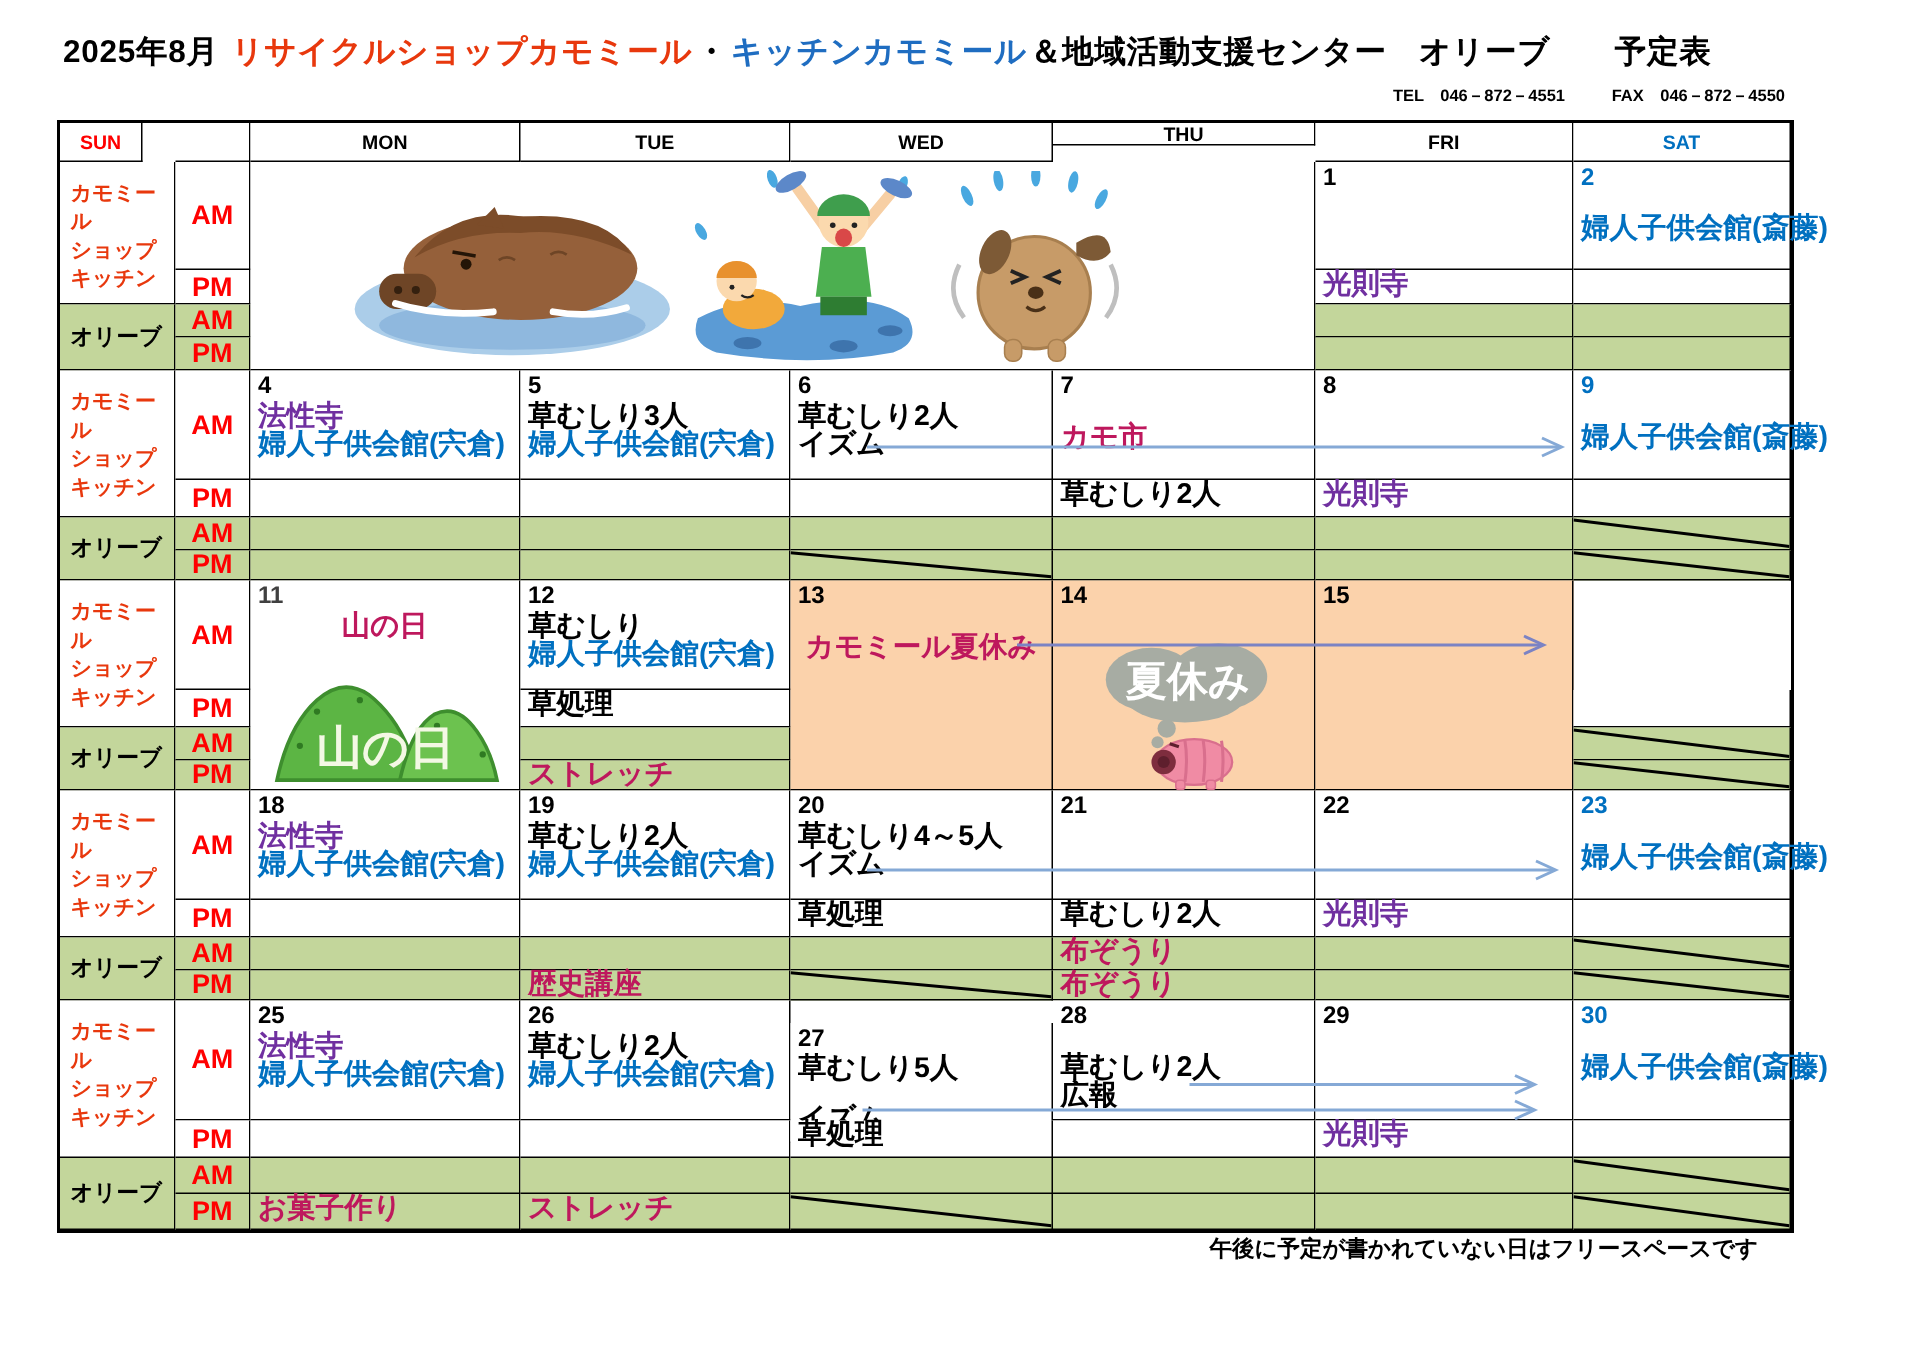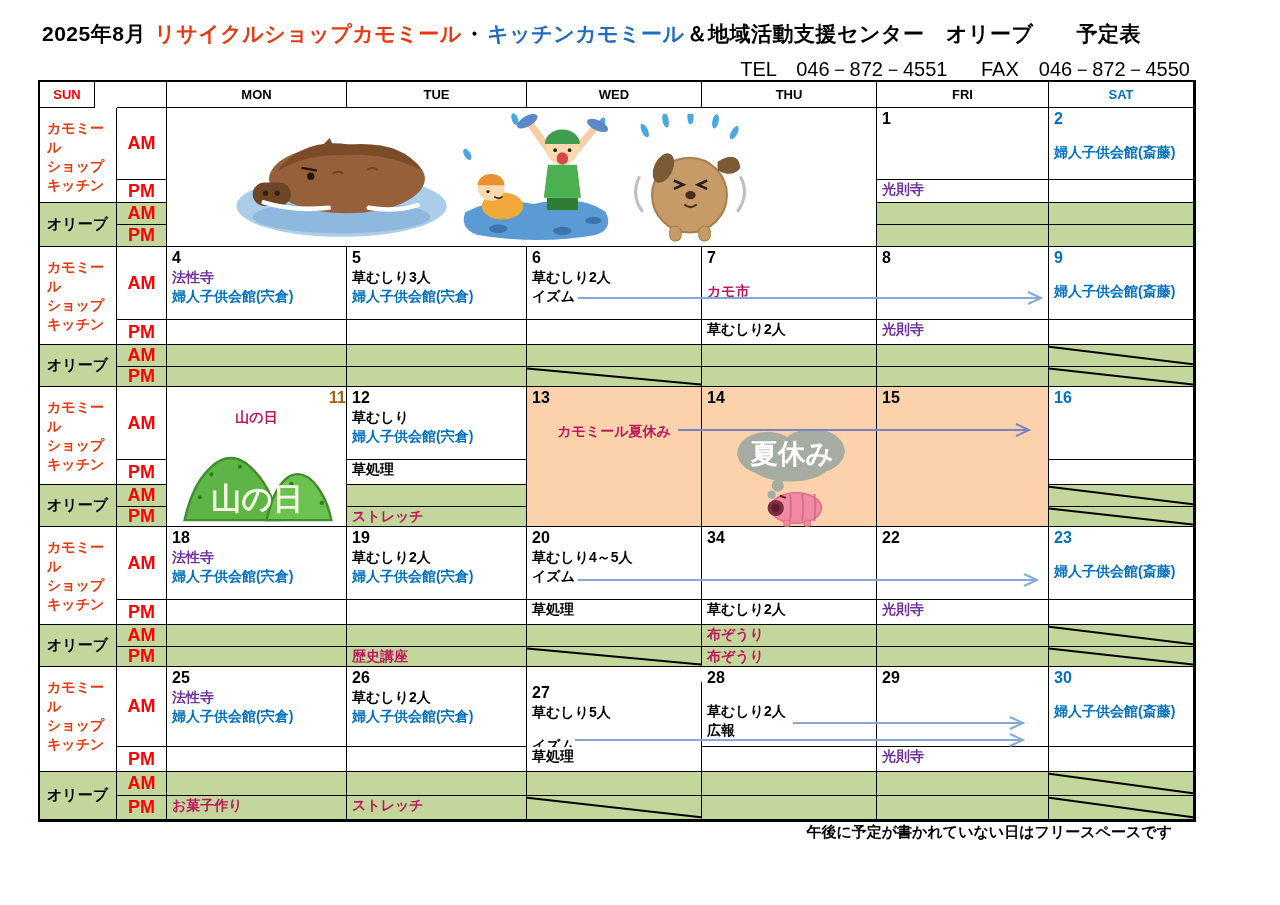--- a/index.html
+++ b/index.html
@@ -2,35 +2,35 @@
 <html><head>
 <meta charset="utf-8">
 <style>
   html,body{margin:0;padding:0;background:#fff;}
   body{width:1280px;height:905px;position:relative;overflow:hidden;
        font-family:"Liberation Sans","DejaVu Sans",sans-serif;color:#000;}
   .page-title{position:absolute;left:42px;top:20px;font-size:21px;font-weight:bold;white-space:nowrap;letter-spacing:.5px;}
   .page-title .seg{margin-right:2px;}
   .seg-shop{color:#e8380d;font-family:Liberation Mono, monospace;}
   .seg-kitchen{color:#1f6dc1;}
-  .contact{position:absolute;top:56px;right:90px;font-size:20px;font-weight:normal;white-space:nowrap;}
+  .contact{position:absolute;top:56px;right:90px;font-size:11px;font-weight:bold;white-space:nowrap;}
   .contact span{margin-left:28px;}
   .footer-note{position:absolute;top:823px;right:108px;font-size:15px;font-weight:bold;}
 
   .calendar{position:absolute;left:38px;top:80px;width:1154px;height:738px;border:2px solid #000;background:#fff;}
   .cell{position:absolute;box-sizing:border-box;border-right:1px solid #000;border-bottom:1px solid #000;background:#fff;overflow:visible;}
   .cell.green{background:#c3d69b;}
   .cell.orange{background:#fbd2ab;}
   .hdr{font-weight:bold;font-size:13px;display:flex;align-items:center;justify-content:center;}
   .h-sun{color:#ff0000;}
   .h-sat{color:#0070c0;}
   .date{font-weight:bold;font-size:16px;line-height:20px;padding:1px 0 0 5px;}
-  .d-red{color:#a16207;text-align:right;}
+  .d-red{color:#404040;}
   .d-blue{color:#0070c0;}
-  .entry{font-weight:bold;font-size:14px;line-height:19px;padding-left:5px;white-space:nowrap;}
+  .entry{font-weight:bold;font-size:19px;line-height:19px;padding-left:5px;white-space:nowrap;}
   .entry.center{text-align:center;padding-left:0;}
   .entry.gap{margin-top:14px;}
   .c-red{color:#be185d;}
   .c-blue{color:#0070c0;}
   .c-purple{color:#7030a0;}
   .c-black{color:#000;}
   .lbl-cham{color:#e8380d;font-weight:bold;font-size:14px;line-height:19px;padding:11px 0 0 7px;}
   .lbl-olive{font-weight:bold;font-size:15px;display:flex;align-items:center;padding-left:7px;}
   .ampm{color:#ff0000;font-weight:bold;font-size:18px;display:flex;align-items:center;justify-content:center;}
   .slash-svg{position:absolute;left:0;top:0;width:100%;height:100%;pointer-events:none;}
@@ -54,21 +54,21 @@
   <span style="margin-left:0;">TEL　046－872－4551</span>
   <span>FAX　046－872－4550</span>
 </div>
 
 <div class="calendar" id="calendar">
     <div class="cell hdr h-sun" style="left: 0px; top: 0px; width: 55px; height: 26px;">SUN</div>
     <div class="cell hdr" style="left: 77px; top: 0px; width: 50px; height: 26px;"></div>
     <div class="cell hdr" style="left: 307px; top: 0px; width: 180px; height: 26px;">TUE</div>
     <div class="cell hdr" style="left: 127px; top: 0px; width: 180px; height: 26px;">MON</div>
     <div class="cell hdr" style="left: 487px; top: 0px; width: 175px; height: 26px;">WED</div>
-    <div class="cell hdr" style="left: 662px; top: 0px; width: 175px; height: 26px;">THU</div>
+    <div class="cell hdr" style="left: 662px; top: 0px; width: 175px; height: 15px;">THU</div>
     <div class="cell hdr" style="left: 837px; top: 0px; width: 172px; height: 26px;">FRI</div>
     <div class="cell hdr h-sat" style="left: 1009px; top: 0px; width: 145px; height: 26px;">SAT</div>
     <div class="cell lbl-cham" style="left: 0px; top: 26px; width: 77px; height: 95px;">
       <div>カモミール</div>
       <div>ショップ</div>
       <div>キッチン</div>
     </div>
     <div class="cell green lbl-olive" style="left: 0px; top: 121px; width: 77px; height: 44px;">オリーブ</div>
     <div class="cell  ampm" style="left: 77px; top: 26px; width: 50px; height: 72px;">AM</div>
     <div class="cell  ampm" style="left: 77px; top: 98px; width: 50px; height: 23px;">PM</div>
@@ -189,23 +189,20 @@
     <div class="cell orange" style="left: 487px; top: 305px; width: 175px; height: 140px;">
       <div class="date">13</div>
       <div class="entry c-red gap center">カモミール夏休み</div>
     </div>
     <div class="cell orange" style="left: 662px; top: 305px; width: 175px; height: 140px;">
       <div class="date">14</div>
     </div>
     <div class="cell orange" style="left: 837px; top: 305px; width: 172px; height: 140px;">
       <div class="date">15</div>
     </div>
-    <div class="cell" style="left: 1009px; top: 305px; width: 145px; height: 73px;">
-      <div class="date d-blue">16</div>
-    </div>
     <div class="cell" style="left: 1009px; top: 378px; width: 145px; height: 25px;"></div>
     <div class="cell green" style="left: 1009px; top: 403px; width: 145px; height: 22px;">
       <svg class="slash-svg" viewBox="0 0 100 100" preserveAspectRatio="none">
         <line x1="0" y1="8" x2="100" y2="92" stroke="#000" stroke-width="2" vector-effect="non-scaling-stroke"></line>
       </svg>
     </div>
     <div class="cell green" style="left: 1009px; top: 425px; width: 145px; height: 20px;">
       <svg class="slash-svg" viewBox="0 0 100 100" preserveAspectRatio="none">
         <line x1="0" y1="8" x2="100" y2="92" stroke="#000" stroke-width="2" vector-effect="non-scaling-stroke"></line>
       </svg>
@@ -246,21 +243,21 @@
     <div class="cell" style="left: 487px; top: 518px; width: 175px; height: 25px;">
       <div class="entry c-black">草処理</div>
     </div>
     <div class="cell green" style="left: 487px; top: 543px; width: 175px; height: 22px;"></div>
     <div class="cell green" style="left: 487px; top: 565px; width: 175px; height: 20px;">
       <svg class="slash-svg" viewBox="0 0 100 100" preserveAspectRatio="none">
         <line x1="0" y1="8" x2="100" y2="92" stroke="#000" stroke-width="2" vector-effect="non-scaling-stroke"></line>
       </svg>
     </div>
     <div class="cell" style="left: 662px; top: 445px; width: 175px; height: 73px;">
-      <div class="date">34</div>
+      <div class="date">21</div>
     </div>
     <div class="cell" style="left: 662px; top: 518px; width: 175px; height: 25px;">
       <div class="entry c-black">草むしり2人</div>
     </div>
     <div class="cell green" style="left: 662px; top: 543px; width: 175px; height: 22px;">
       <div class="entry c-red">布ぞうり</div>
     </div>
     <div class="cell green" style="left: 662px; top: 565px; width: 175px; height: 20px;">
       <div class="entry c-red">布ぞうり</div>
     </div>

